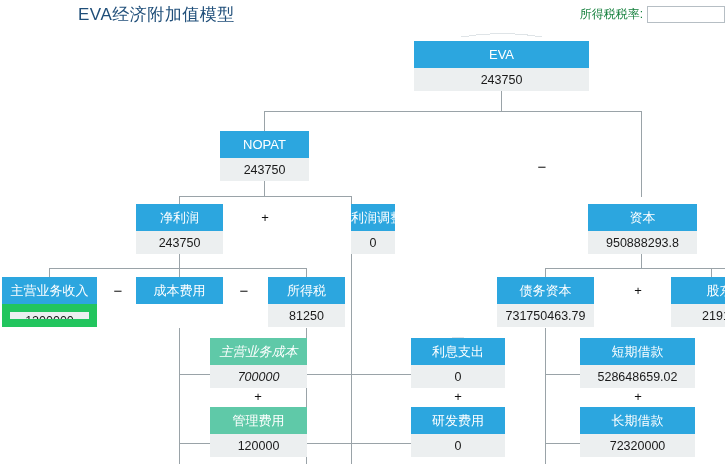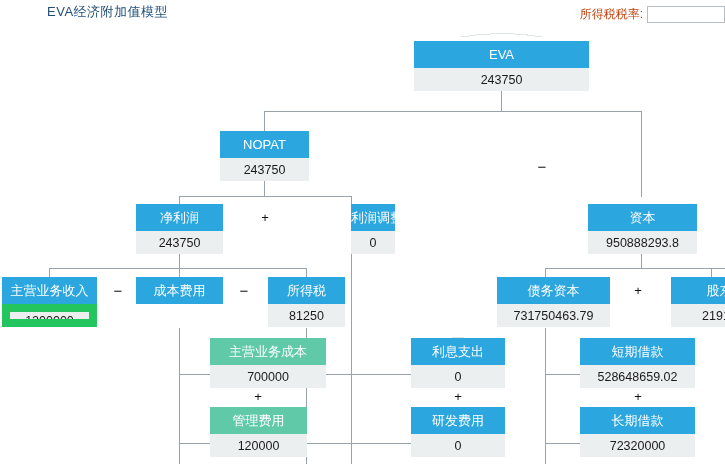--- a/index.html
+++ b/index.html
@@ -11,38 +11,38 @@
     width: 725px;
     height: 464px;
     position: relative;
     overflow: hidden;
     font-family: "Liberation Sans", "DejaVu Sans", sans-serif;
   }
 
   
   #page-title {
     position: absolute;
-    left: 47px;
+    left: 78px;
     top: 3px;
-    font-size: 13px;
+    font-size: 17px;
     color: #1F4E79;
     letter-spacing: 0.5px;
     white-space: nowrap;
   }
   #tax-rate-wrap {
     position: absolute;
     right: 0px;
     top: 6px;
     display: flex;
     align-items: center;
     white-space: nowrap;
   }
   #tax-rate-label {
     font-size: 12px;
-    color: #c2410c;
+    color: #15803d;
     margin-right: 4px;
   }
   #tax-rate-input {
     width: 78px;
     height: 17px;
     border: 1px solid #b6bec4;
     background: #ffffff;
     font-size: 12px;
     font-family: "Liberation Sans", sans-serif;
     box-sizing: border-box;
@@ -202,21 +202,21 @@
 </div>
 
 <div class="node" style="left:268px; top:277px; width:77px;">
   <div class="head">所得税</div>
   <div class="val">81250</div>
 </div>
 
 <div class="op minus" style="left:110px; top:284px;">−</div>
 <div class="op minus" style="left:236px; top:284px;">−</div>
 
-<div class="node green" style="left:210px; top:338px; width:116px;">
+<div class="node green" style="left:210px; top:338px; width:97px;font-style:italic;">
   <div class="head">主营业务成本</div>
   <div class="val">700000</div>
 </div>
 
 <div class="op" style="left:250px; top:390px;">+</div>
 
 <div class="node green" style="left:210px; top:407px; width:97px;">
   <div class="head">管理费用</div>
   <div class="val">120000</div>
 </div>
@@ -226,21 +226,21 @@
   <div class="val">0</div>
 </div>
 
 <div class="op" style="left:450px; top:390px;">+</div>
 
 <div class="node" style="left:411px; top:407px; width:94px;">
   <div class="head">研发费用</div>
   <div class="val">0</div>
 </div>
 
-<div class="node" style="left:497px; top:277px; width:113px;">
+<div class="node" style="left:497px; top:277px; width:97px;">
   <div class="head">债务资本</div>
   <div class="val">731750463.79</div>
 </div>
 
 <div class="op" style="left:630px; top:284px;">+</div>
 
 <div class="node" style="left:671px; top:277px; width:97px;">
   <div class="head">股东</div>
   <div class="val">21913</div>
 </div>

